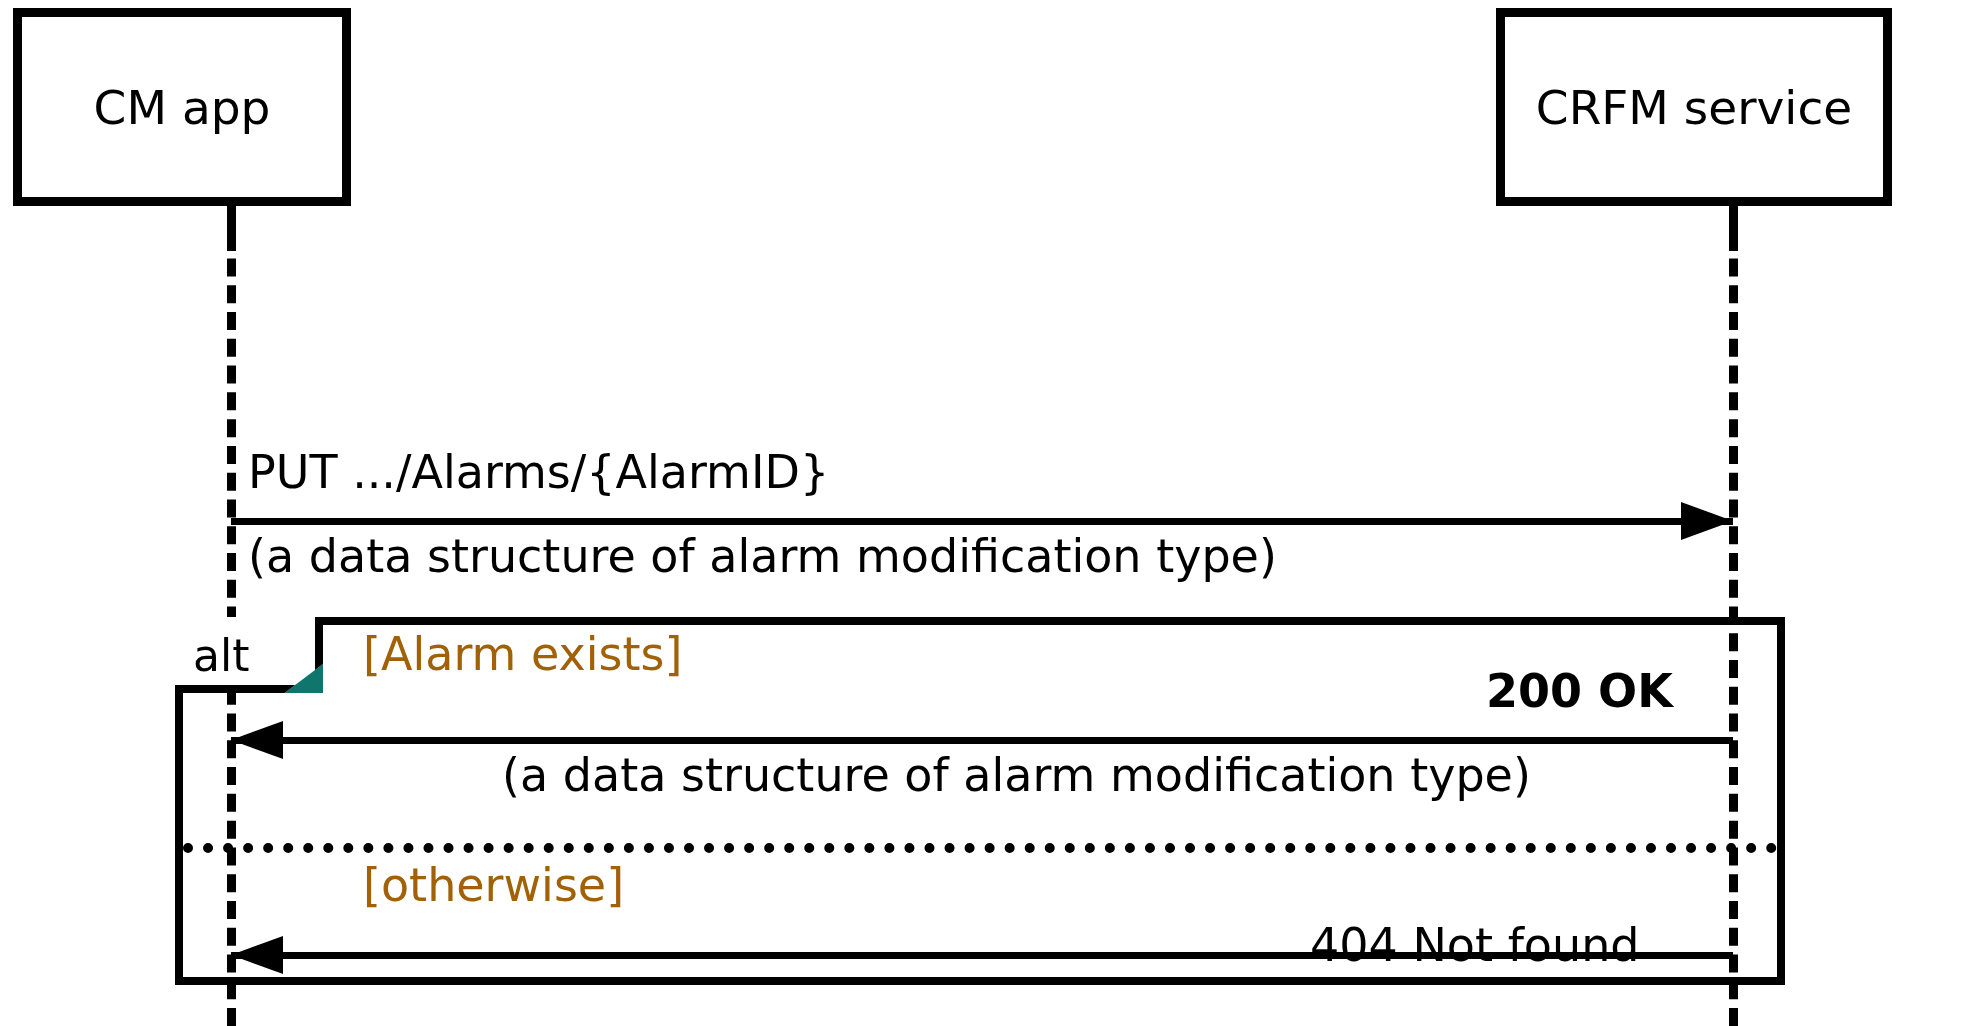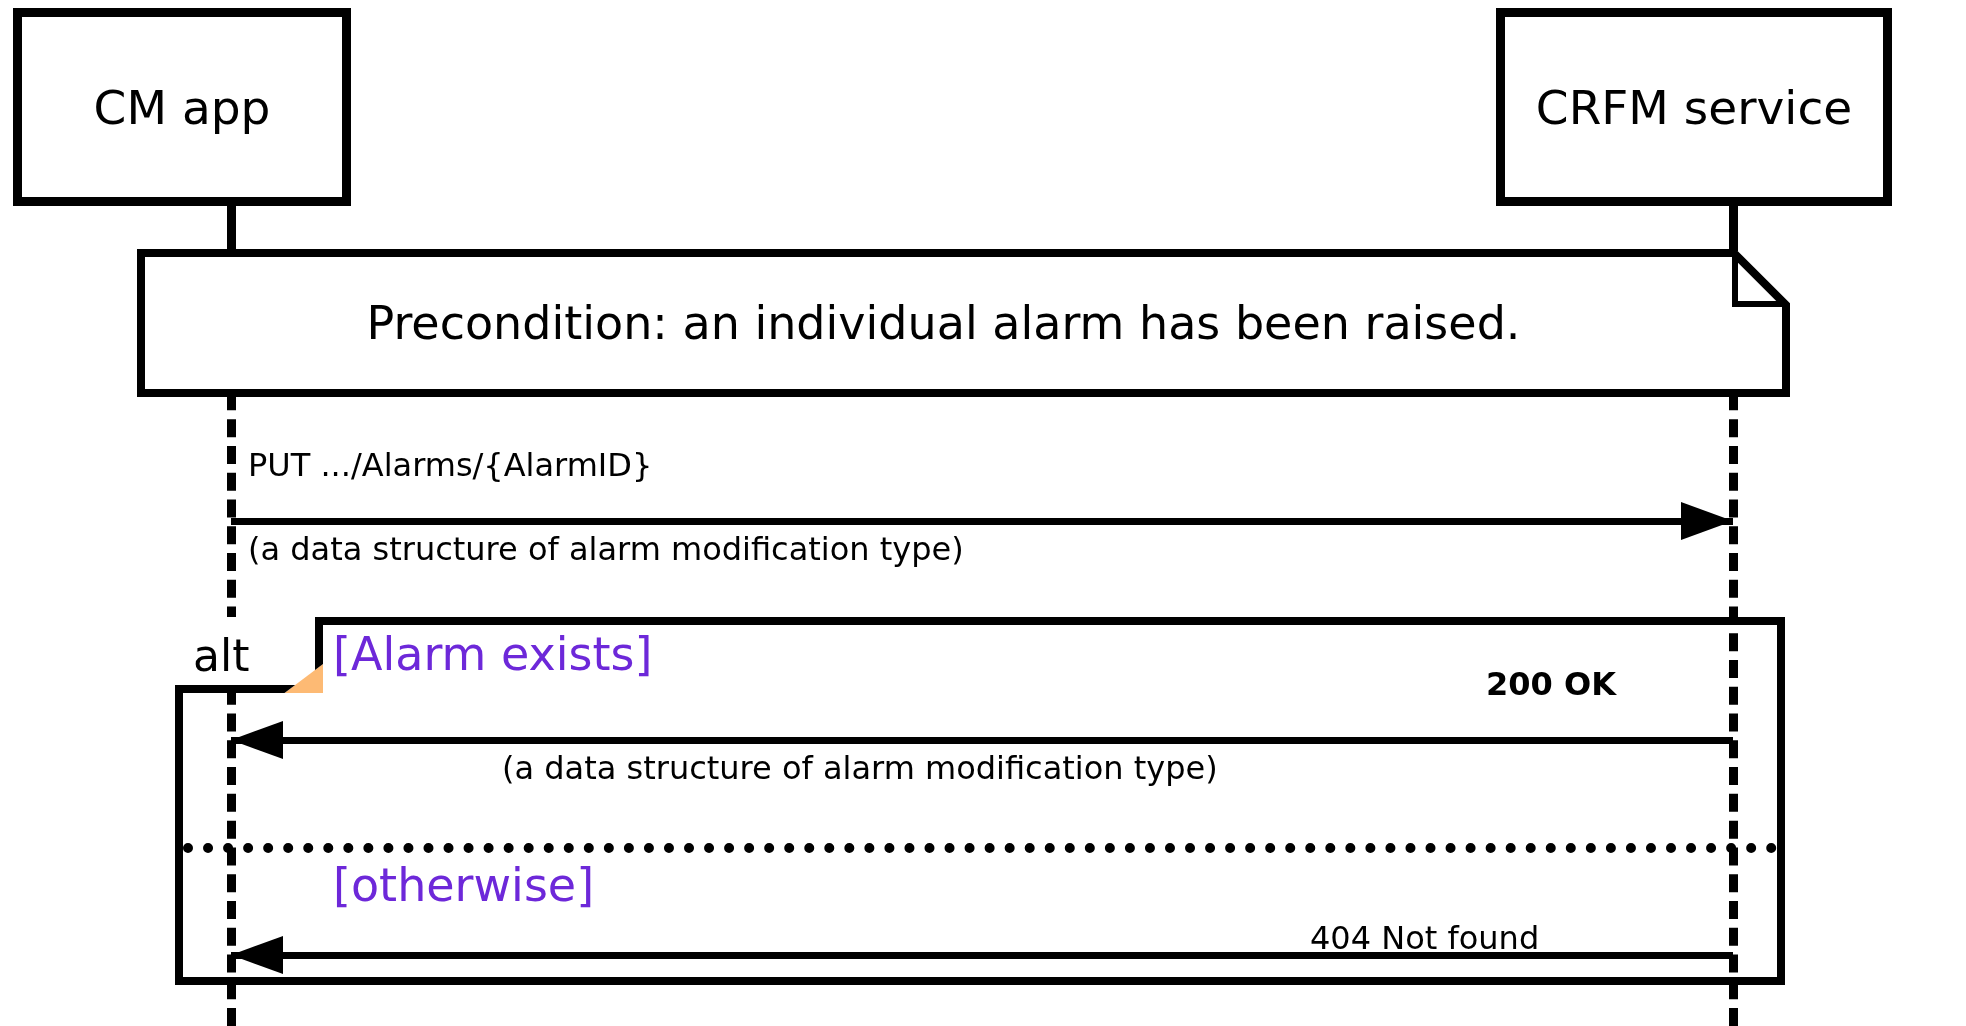--- a/index.html
+++ b/index.html
@@ -109,21 +109,21 @@
     border-bottom: 19px solid transparent;
     border-left: 52px solid #000;
   }
   .arrowhead.left {
     border-top: 19px solid transparent;
     border-bottom: 19px solid transparent;
     border-right: 52px solid #000;
   }
   .msg-label {
     position: absolute;
-    font-size: 32px;
+    font-size: 46px;
     line-height: 1;
     white-space: nowrap;
     color: #000;
     text-align: right;
   }
 
   
   #alt-frame {
     position: absolute;
     left: 175px;
@@ -133,21 +133,21 @@
     border: 8px solid #000;
     box-sizing: border-box;
     background: transparent;
   }
   #alt-tag {
     position: absolute;
     left: 175px;
     top: 617px;
     width: 148px;
     height: 76px;
-    background: #fdba74;
+    background: #0f766e;
   }
   #alt-tag .tag-shape {
     position: absolute;
     inset: 0;
     background: #fff;
     border: 8px solid #000;
     border-top: none;
     border-left: none;
     box-sizing: border-box;
     clip-path: polygon(0 0, 100% 0, 100% 62%, 74% 100%, 0 100%);
@@ -158,21 +158,22 @@
     top: 6px;
     font-size: 44px;
     line-height: 66px;
     color: #000;
   }
   .guard-label {
     position: absolute;
     font-size: 46px;
     line-height: 1;
     white-space: nowrap;
-    color: #6d28d9;
+    color: #a16207;
+    margin-left: 30px;
   }
   #alt-divider {
     position: absolute;
     height: 0;
     border-top: 10px dotted #000;
   }
 </style>
 </head>
 <body>
 
@@ -185,27 +186,20 @@
   <div class="lifeline-box" id="lifeline-box-crfm">
     <span class="label">CRFM service</span>
   </div>
 
   <div class="lifeline" id="lifeline-cm"></div>
   <div class="lifeline" id="lifeline-crfm"></div>
 
   <div class="lifeline-stub abs" style="left:227px; top:205px; height:46px;"></div>
   <div class="lifeline-stub abs" style="left:1729px; top:205px; height:46px;"></div>
 
-  <div id="note">
-    <div class="note-shape"></div>
-    <svg class="note-fold" viewBox="0 0 58 58">
-      <path d="M 2 4 L 54 56 L 2 56 Z" fill="none" stroke="#000" stroke-width="8"></path>
-    </svg>
-    <div class="note-text">Precondition: an individual alarm has been raised.</div>
-  </div>
 
   <div class="msg-label" style="left:248px; top:449px;">PUT .../Alarms/{AlarmID}</div>
 
   <div class="msg-line" style="left:231px; top:518px; width:1502px;"></div>
   <div class="arrowhead right" style="left:1681px; top:502px;"></div>
 
   <div class="msg-label" style="left:248px; top:533px;">(a data structure of alarm modification type)</div>
 
   <div id="alt-frame"></div>
 

